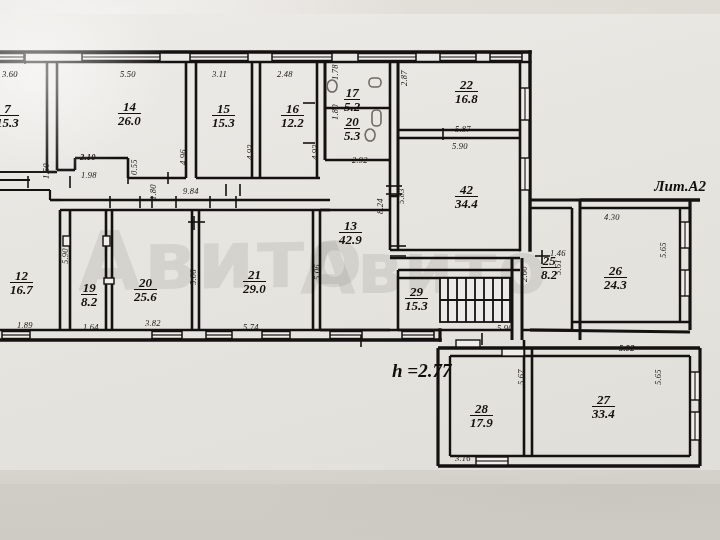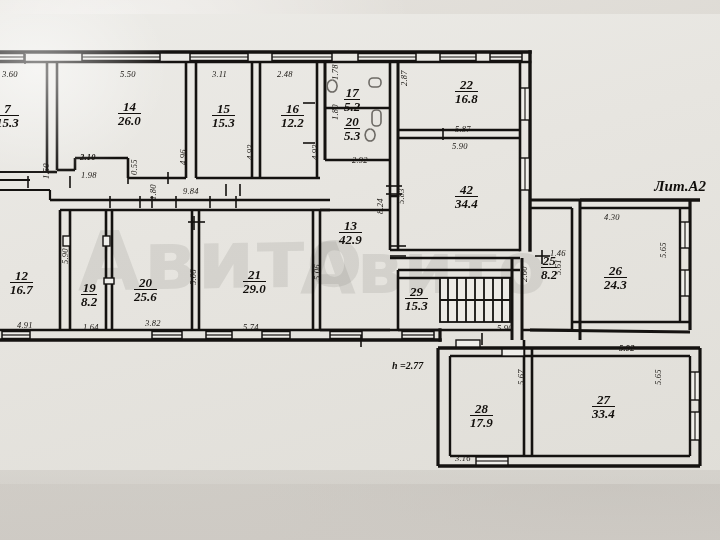--- a/index.html
+++ b/index.html
@@ -33,21 +33,21 @@
   .room .num{font-size:13px;display:block;letter-spacing:0px;}
   .room .ar{font-size:13px;display:block;border-top:1.6px solid #120f0c;padding-top:0px;}
 
   
   .dim{position:absolute;font-size:8.5px;font-style:italic;color:#1a1713;
        font-family:"Liberation Serif", serif;white-space:nowrap;letter-spacing:0.2px;}
   .dim.v{transform-origin:0 0;transform:rotate(-90deg);}
 
   #lit{position:absolute;right:14px;top:178px;font-size:15px;font-weight:700;
        font-style:italic;color:#100e0b;font-family:"Liberation Serif", serif;}
-  #hgt{position:absolute;left:392px;top:360px;font-size:10px;font-weight:700;
+  #hgt{position:absolute;left:392px;top:360px;font-size:19px;font-weight:700;
        font-style:italic;color:#100e0b;font-family:"Liberation Serif", serif;}
 
   .blur{position:absolute;pointer-events:none;}
 </style>
 </head>
 <body>
 
 <div id="stage">
   <div id="sheet"></div>
 
@@ -421,21 +421,21 @@
       <div class="dim" style="left: 183px; top: 186px;">9.84</div>
       <div class="dim v" style="left: 330px; top: 80px; transform: rotate(-90deg);">1.78</div>
       <div class="dim v" style="left: 330px; top: 120px; transform: rotate(-90deg);">1.80</div>
       <div class="dim" style="left: 352px; top: 155px;">2.92</div>
       <div class="dim v" style="left: 399px; top: 86px; transform: rotate(-90deg);">2.87</div>
       <div class="dim" style="left: 455px; top: 124px;">5.87</div>
       <div class="dim" style="left: 452px; top: 141px;">5.90</div>
       <div class="dim v" style="left: 41px; top: 179px; transform: rotate(-90deg);">1.50</div>
       <div class="dim v" style="left: 148px; top: 200px; transform: rotate(-90deg);">1.80</div>
       <div class="dim v" style="left: 60px; top: 264px; transform: rotate(-90deg);">5.90</div>
-      <div class="dim" style="left: 17px; top: 320px;">4.91</div>
+      <div class="dim" style="left: 17px; top: 320px;">1.89</div>
       <div class="dim" style="left: 83px; top: 322px;">1.64</div>
       <div class="dim" style="left: 145px; top: 318px;">3.82</div>
       <div class="dim v" style="left: 188px; top: 285px; transform: rotate(-90deg);">5.06</div>
       <div class="dim" style="left: 243px; top: 322px; text-align: center;">5.74</div>
       <div class="dim v" style="left: 312px; top: 280px; transform: rotate(-90deg);">5.06</div>
       <div class="dim v" style="left: 375px; top: 214px; transform: rotate(-90deg);">8.24</div>
       <div class="dim v" style="left: 396px; top: 204px; transform: rotate(-90deg);">5.83</div>
       <div class="dim v" style="left: 519px; top: 282px; transform: rotate(-90deg);">2.60</div>
       <div class="dim" style="left: 497px; top: 323px;">5.90</div>
       <div class="dim" style="left: 550px; top: 212px; margin-top: 36px;">1.46</div>

